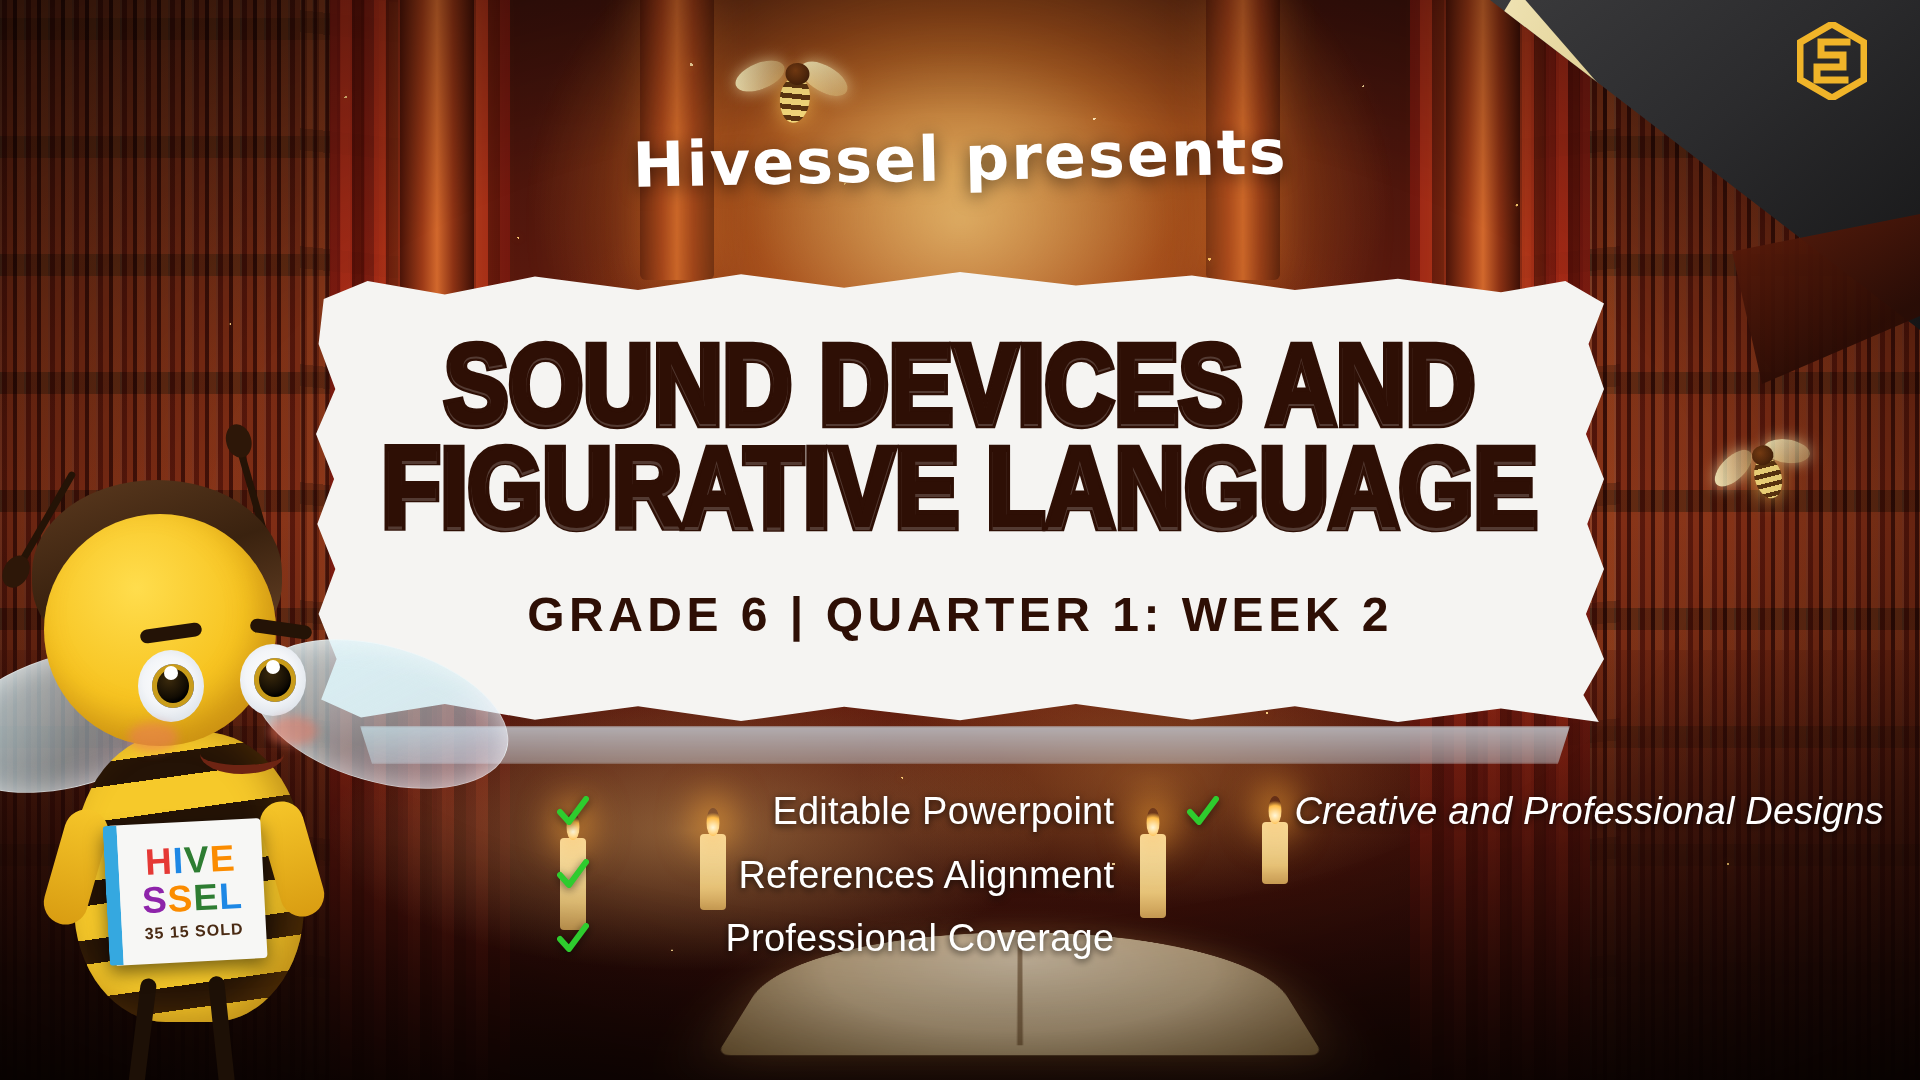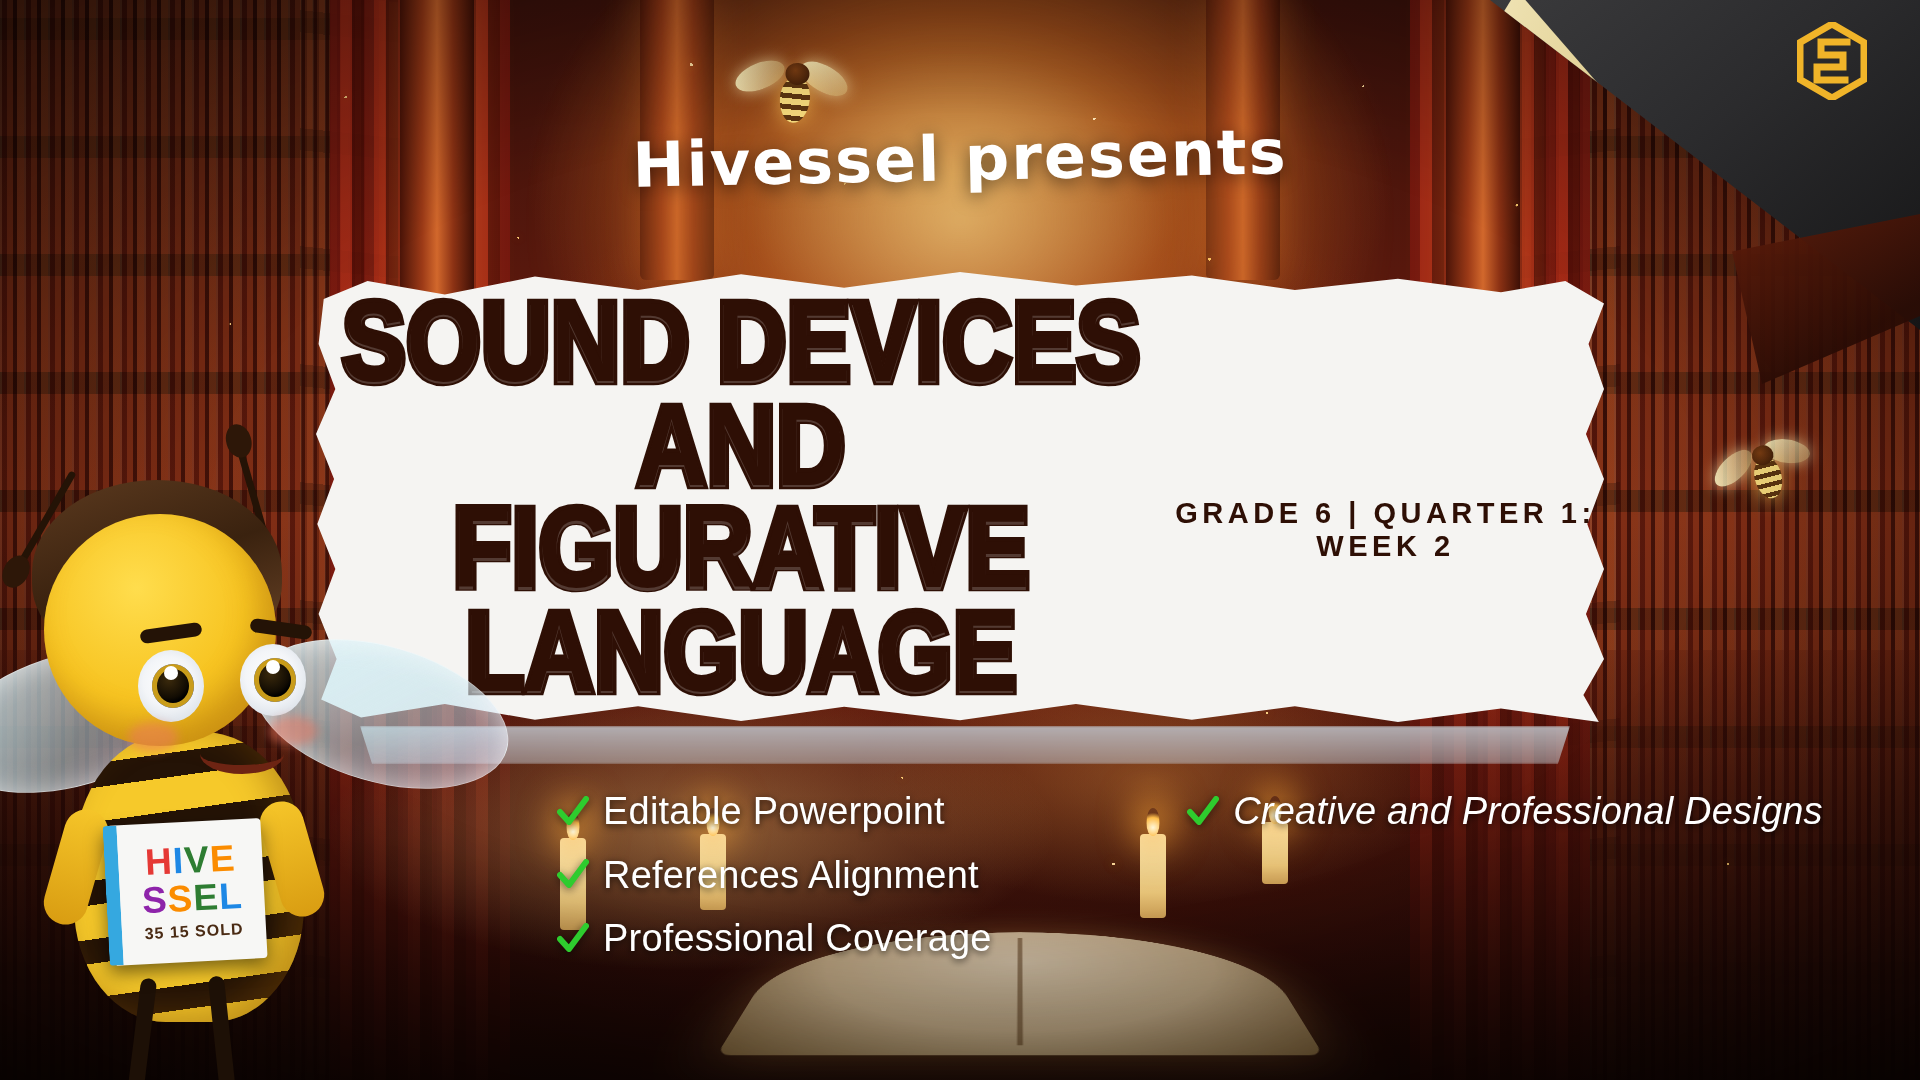--- a/index.html
+++ b/index.html
@@ -126,40 +126,40 @@
       92% 97%, 84% 100%, 76% 96.5%, 68% 99.5%, 59% 96%, 50% 99.6%, 41% 96.6%, 33% 99.8%, 25% 96.5%, 17% 99.5%, 10% 96%, 3.5% 99%, 0.4% 95%,
       1.6% 86%, 0.2% 76%, 1.5% 66%, 0.1% 56%, 1.4% 46%, 0% 36%, 1.5% 26%, 0.2% 16%);
     box-shadow:0 22px 60px rgba(0,0,0,.45);
   }
   .card-shadow{ position:absolute; left:360px; top:726px; width:1210px; height:38px;
     background:linear-gradient(180deg, rgba(185,185,190,.92), rgba(185,185,190,.55));
     filter:blur(1px);
     clip-path:polygon(0 0,100% 0,99% 100%,1% 100%); }
 
   .title-wrap{ position:absolute; left:316px; top:272px; width:1288px; height:450px;
-    display:flex; flex-direction:row; align-items:center; justify-content:center; }
+    display:flex; flex-direction:column; align-items:center; justify-content:center; }
 
   .main-title{ color:#2e0f05; text-align:center; letter-spacing:.5px;
     font-family:"Liberation Sans", sans-serif;
     font-weight:700; font-size:92px; line-height:.92;
     text-transform:uppercase;
     transform:scaleX(1.04) scaleY(1.22);
     -webkit-text-stroke:7px #2e0f05; paint-order:stroke fill;
     text-shadow:0 2px 0 rgba(255,255,255,.18);
     max-width:1180px; }
   .sub-title{ margin-top:66px; color:#2e0f05; text-align:center;
-    font-size:29px; font-weight:700; letter-spacing:4.5px; }
+    font-size:48px; font-weight:700; letter-spacing:4.5px; }
 
   
   .features{ position:absolute; left:556px; right:36px; top:790px; height:200px;
     display:flex; gap:72px; }
   .fcol{ display:flex; flex-direction:column; justify-content:space-between; height:170px; }
   .fcol.left{ width:560px; }
   .fcol.right{ width:700px;font-style:italic; }
-  .fitem{ display:flex; align-items:center; gap:13px; }
+  .fitem{ display:flex; align-items:center; gap:2px;justify-content:space-between; }
   .check{ flex:0 0 auto; width:34px; height:34px; position:relative; }
   .check svg{ display:block; filter:drop-shadow(0 2px 4px rgba(0,0,0,.55)); }
   .ftxt{ color:#ffffff; font-size:38px; font-weight:400; white-space:nowrap;
     text-shadow:0 2px 7px rgba(0,0,0,.75); letter-spacing:.2px; }
 
   
   .presents{ position:absolute; left:0; right:0; top:122px; text-align:center;
     color:#fff; font-size:62px; font-weight:700; letter-spacing:2px;
     font-family:"DejaVu Sans", sans-serif;
     transform:rotate(-1.2deg);

